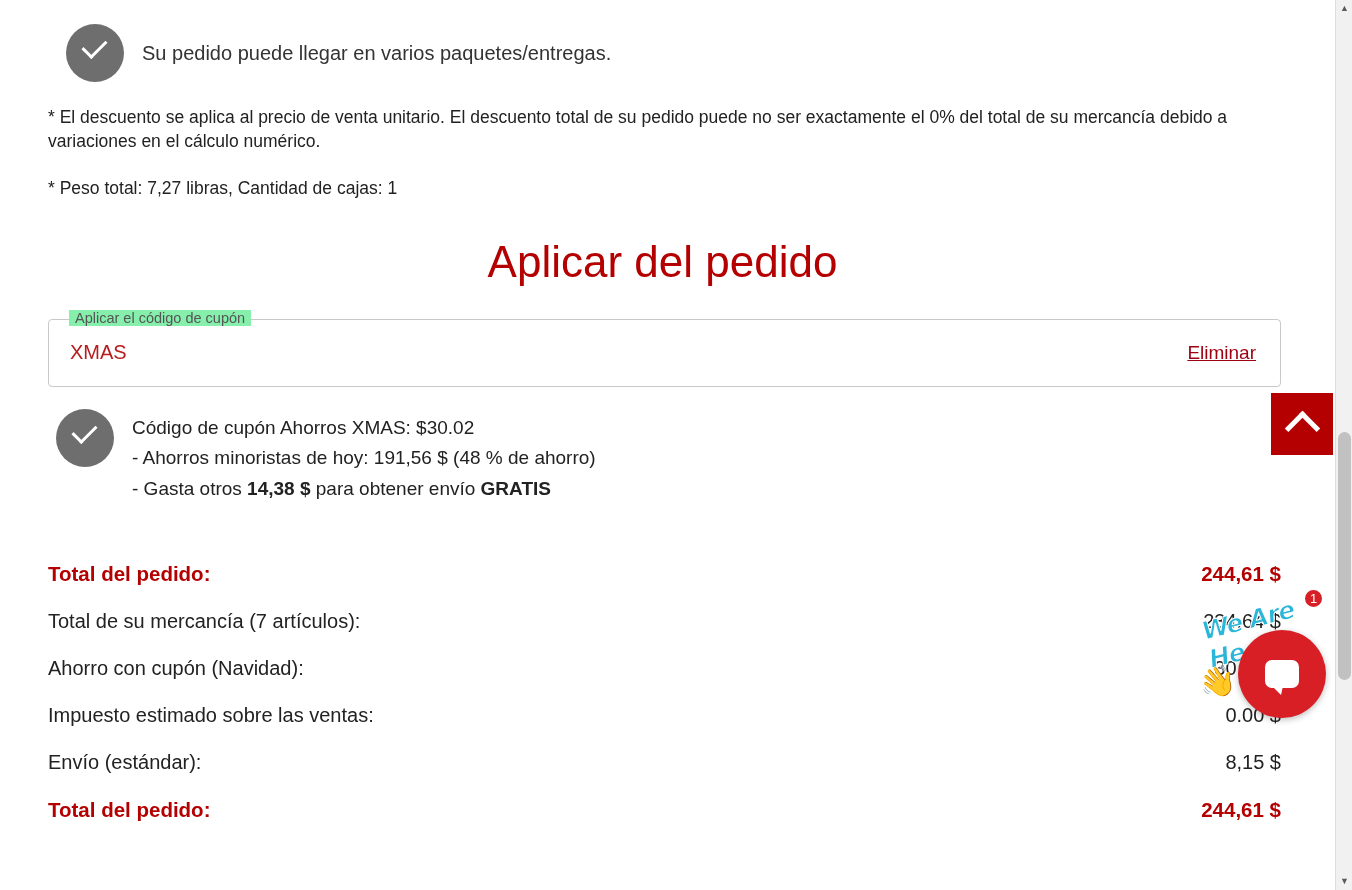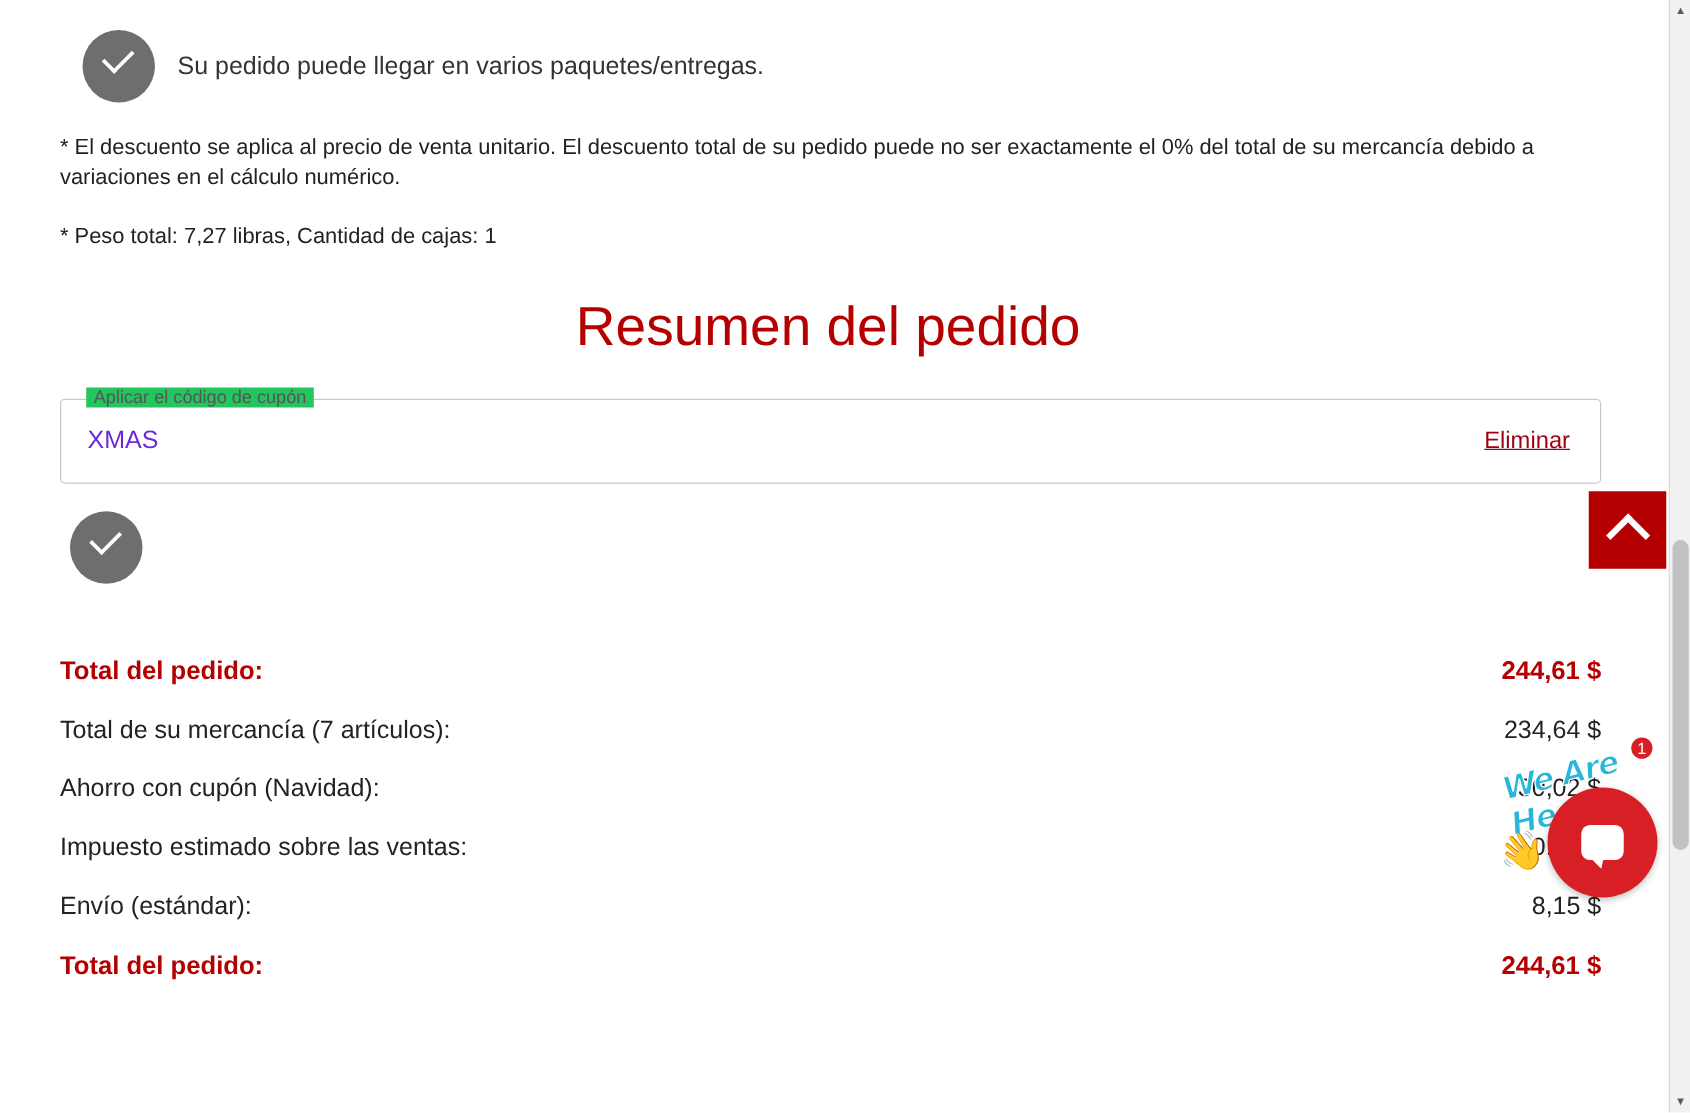--- a/index.html
+++ b/index.html
@@ -122,28 +122,28 @@
     border-radius: 4px;
     height: 68px;
     display: flex;
     align-items: center;
     padding: 0 18px;
   }
   .coupon-legend {
     position: absolute;
     top: -10px;
     left: 20px;
-    background: #22c55e;
+    background: #86efac;
     padding: 0 6px;
     font-size: 14.5px;
     color: #555555;
   }
   .coupon-value {
     font-size: 20px;
-    color: #6d28d9;
+    color: #b91c1c;
     flex: 1;
     padding-left: 3px;
   }
   .coupon-remove {
     font-size: 19px;
     color: #9d0010;
     text-decoration: underline;
     cursor: pointer;
     padding-right: 6px;
   }
@@ -302,30 +302,37 @@
   <div class="content">
 
     <div class="notice-row">
       <span class="check-circle"></span>
       <span class="notice-text">Su pedido puede llegar en varios paquetes/entregas.</span>
     </div>
 
     <div class="fineprint">* El descuento se aplica al precio de venta unitario. El descuento total de su pedido puede no ser exactamente el 0% del total de su mercancía debido a variaciones en el cálculo numérico.</div>
     <div class="fineprint second">* Peso total: 7,27 libras, Cantidad de cajas: 1</div>
 
-    <h1 class="summary-title">Resumen del pedido</h1>
+    <h1 class="summary-title">Aplicar del pedido</h1>
 
     <div class="coupon-box">
       <span class="coupon-legend">Aplicar el código de cupón</span>
       <span class="coupon-value" title="Aplicar el código de cupón">XMAS</span>
       <span class="coupon-remove">Eliminar</span>
     </div>
 
     <div class="savings-row">
       <span class="check-circle"></span>
+      <div class="savings-lines">
+        <div>Código de cupón Ahorros XMAS: $30.02</div>
+        <div>- Ahorros minoristas de hoy: 191,56 $ (48 % de ahorro)</div>
+        <div>
+          <span>- Gasta otros </span><b>14,38 $</b><span> para obtener envío </span><b>GRATIS</b>
+        </div>
+      </div>
     </div>
 
     <div class="totals">
 
       <div class="total-row highlight">
         <span class="label">Total del pedido:</span>
         <span class="value">244,61 $</span>
       </div>
 
       <div class="total-row">

